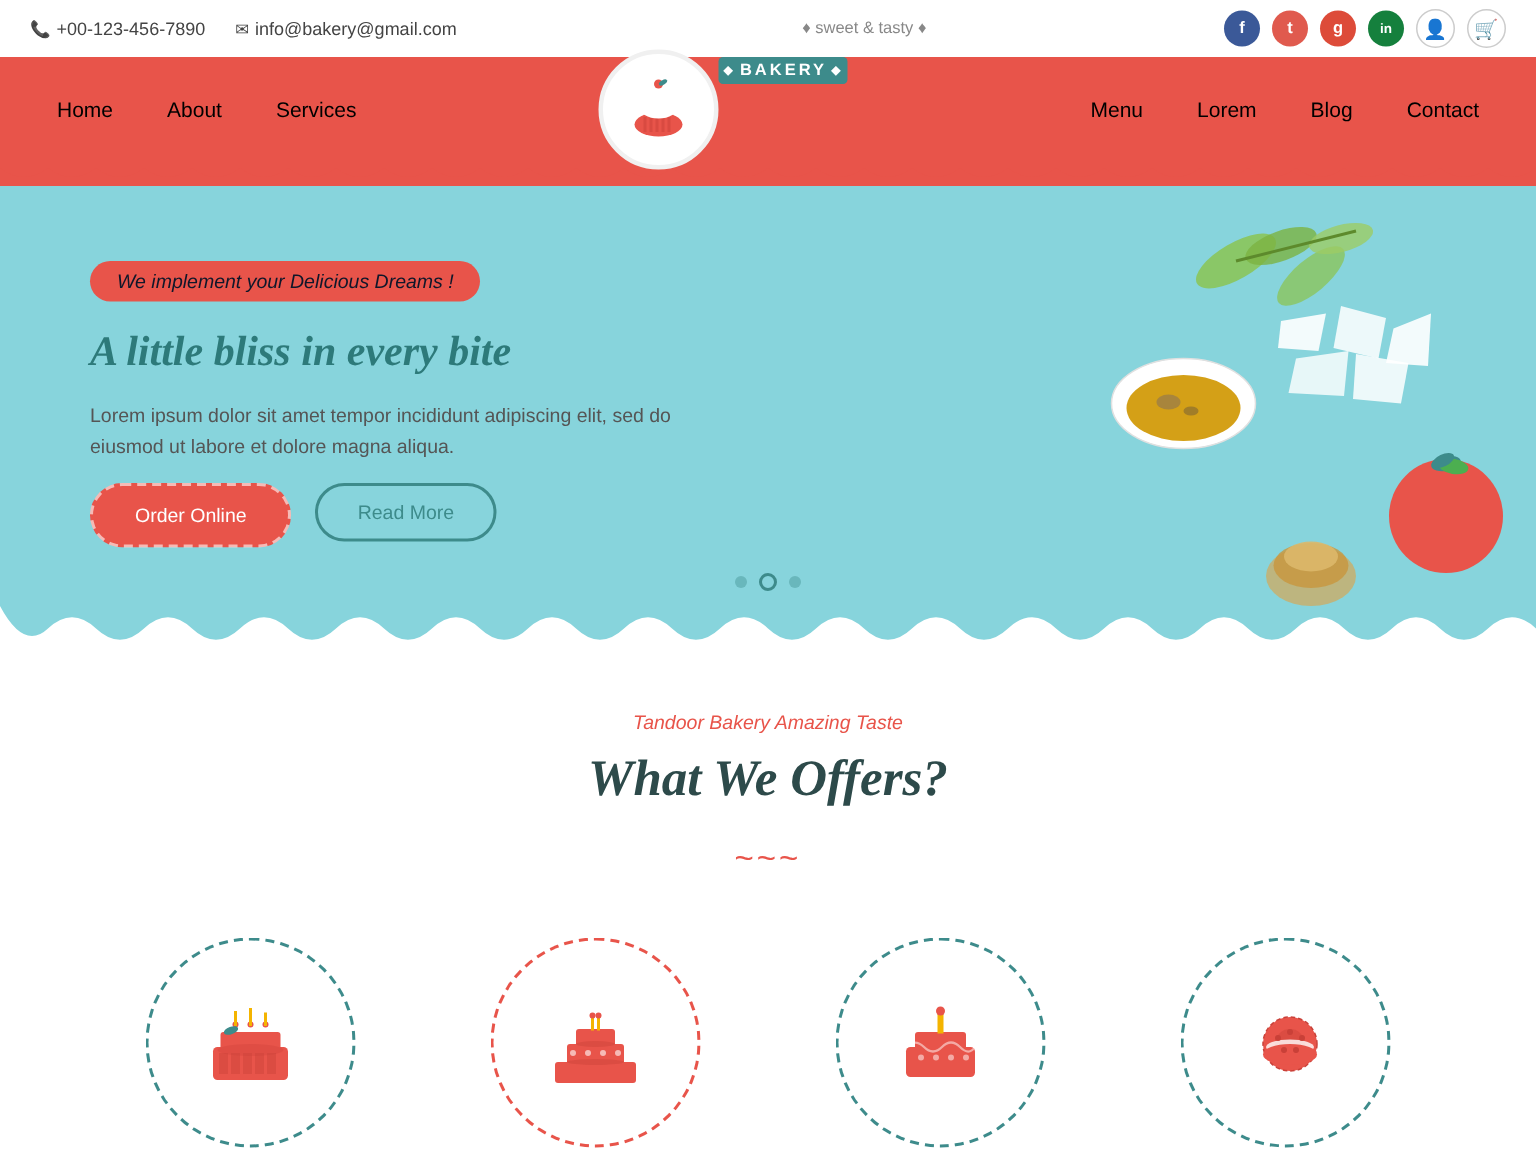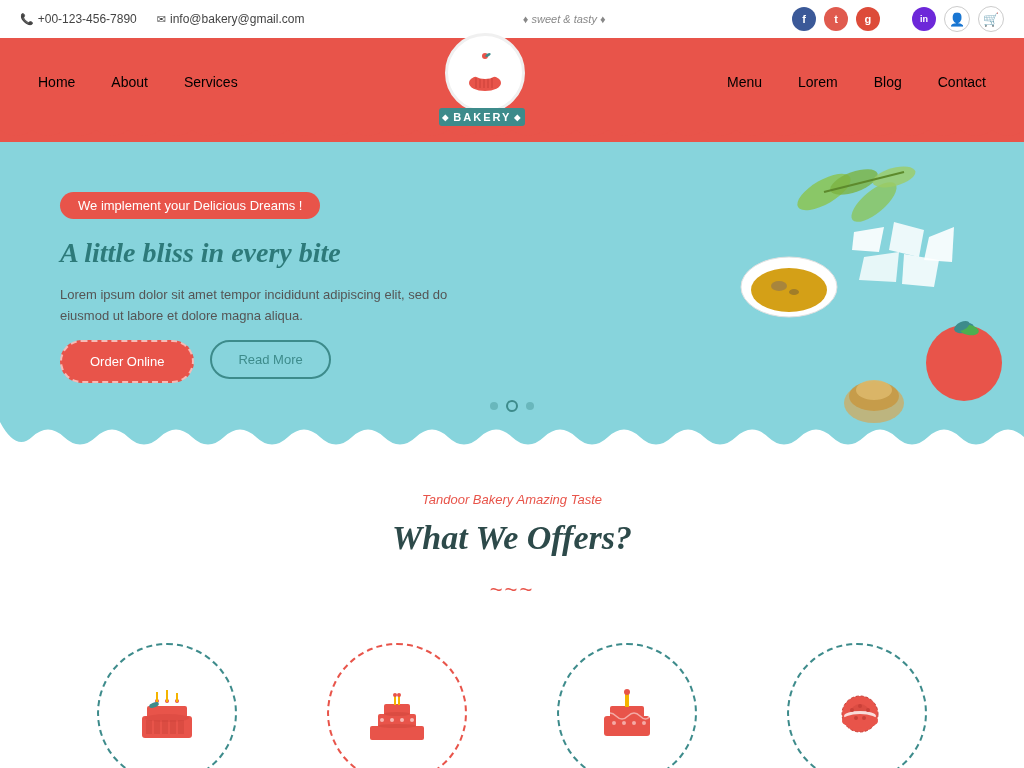--- a/index.html
+++ b/index.html
@@ -6,21 +6,21 @@
     body { font-family: Arial, sans-serif; width: 1024px; overflow-x: hidden; background: #fff; }
 
     
     .top-bar {
       display: flex; align-items: center; justify-content: space-between;
       padding: 6px 20px; font-size: 12px; color: #444; background: #fff;
     }
     .top-bar-left { display: flex; gap: 20px; align-items: center; }
     .top-bar-left span { display: flex; align-items: center; gap: 4px; }
     .phone-icon, .email-icon { font-size: 11px; }
-    .top-bar-center { font-style: italic; color: #888; font-size: 11px; margin-left: 32px; }
+    .top-bar-center { color: #888; font-size: 11px; margin-left: 32px; }
     .top-bar-right { display: flex; align-items: center; gap: 8px; }
     .social-icon {
       width: 24px; height: 24px; border-radius: 50%; display: flex; align-items: center;
       justify-content: center; font-size: 11px; font-weight: bold; color: #fff; cursor: pointer;
     }
     .fb { background: #3b5998; }
     .tw { background: #e05a4e; }
     .gp { background: #dd4b39; }
     .ig { background: #c13584; border: none; }
     .icon-user, .icon-cart {
@@ -44,21 +44,21 @@
     }
     .nav-left, .nav-right {
       display: flex; align-items: center; gap: 0;
     }
     .nav-item {
       color: #000000; text-decoration: none; font-size: 14px;
       padding: 22px 18px; display: block; cursor: pointer;
       transition: background 0.2s;
     }
     .logo-wrap {
-      display: flex; flex-direction: column; align-items: flex-end;
+      display: flex; flex-direction: row; align-items: flex-start;
       position: relative; z-index: 5;
       padding: 0 20px;
     }
     .logo-circle {
       width: 80px; height: 80px; background: #fff; border-radius: 50%;
       display: flex; align-items: center; justify-content: center;
       border: 3px solid #f0f0f0;
       margin-bottom: -10px;
       position: relative; top: -5px;
     }
@@ -78,21 +78,21 @@
     .hero {
       background: #87d4dc;
       position: relative;
       padding: 50px 60px 60px 60px;
       min-height: 310px;
       overflow: hidden;
     }
     .hero-content { position: relative; z-index: 2; }
     .hero-badge {
       display: inline-block;
-      background: #e8544a; color: #ffffff; 
+      background: #e8544a; color: #0f172a; font-style: italic;
       padding: 6px 18px; border-radius: 20px; font-size: 13px;
       margin-bottom: 16px;
     }
     .hero-title {
       font-family: Georgia, serif; font-style: italic;
       font-size: 28px; color: #2d7a7a; margin-bottom: 14px;
       line-height: 1.3;
     }
     .hero-desc {
       font-size: 13px; color: #555; line-height: 1.6;
@@ -165,21 +165,21 @@
     <span>
       <span class="email-icon">✉</span>
       <span>info@bakery@gmail.com</span>
     </span>
   </div>
   <div class="top-bar-center">♦ sweet &amp; tasty ♦</div>
   <div class="top-bar-right">
     <div class="social-icon fb">f</div>
     <div class="social-icon tw">t</div>
     <div class="social-icon gp">g</div>
-    <div class="social-icon ig" style="background:#6d28d9;font-size:9px;margin-left:24px;">in</div>
+    <div class="social-icon ig" style="background:#15803d;font-size:9px;">in</div>
     <div class="icon-user">👤</div>
     <div class="icon-cart">🛒</div>
   </div>
 </div>
 
 <div class="header">
   <nav class="nav-left">
     <a class="nav-item">Home</a>
     <a class="nav-item">About</a>
     <a class="nav-item">Services</a>

